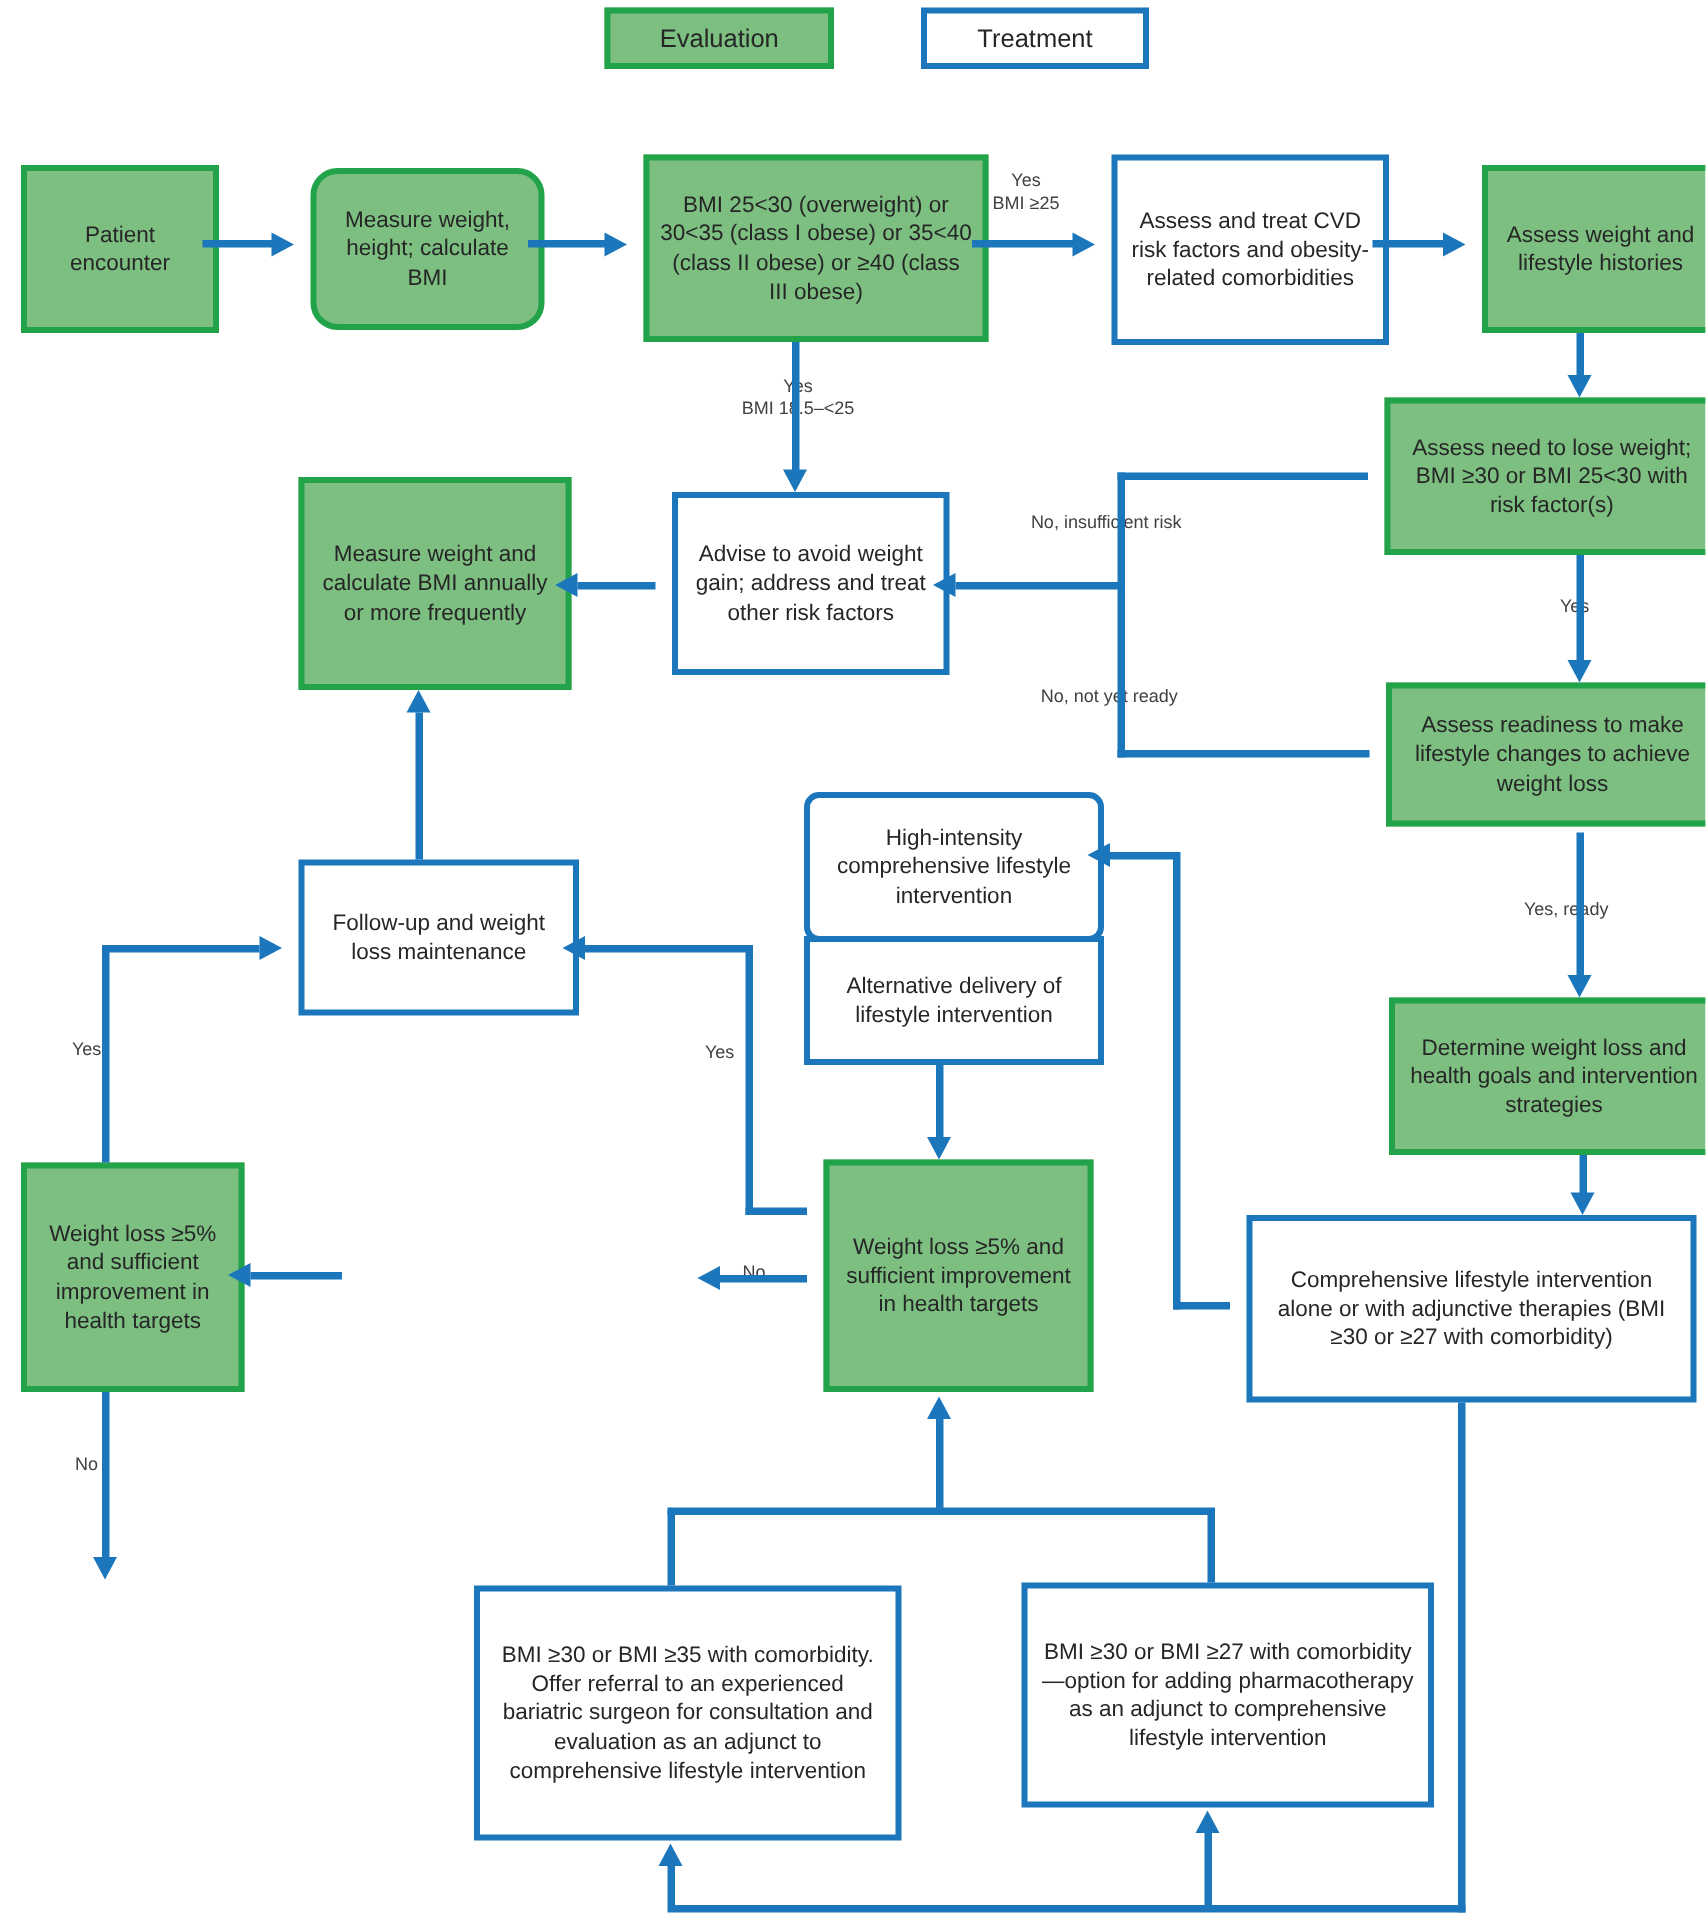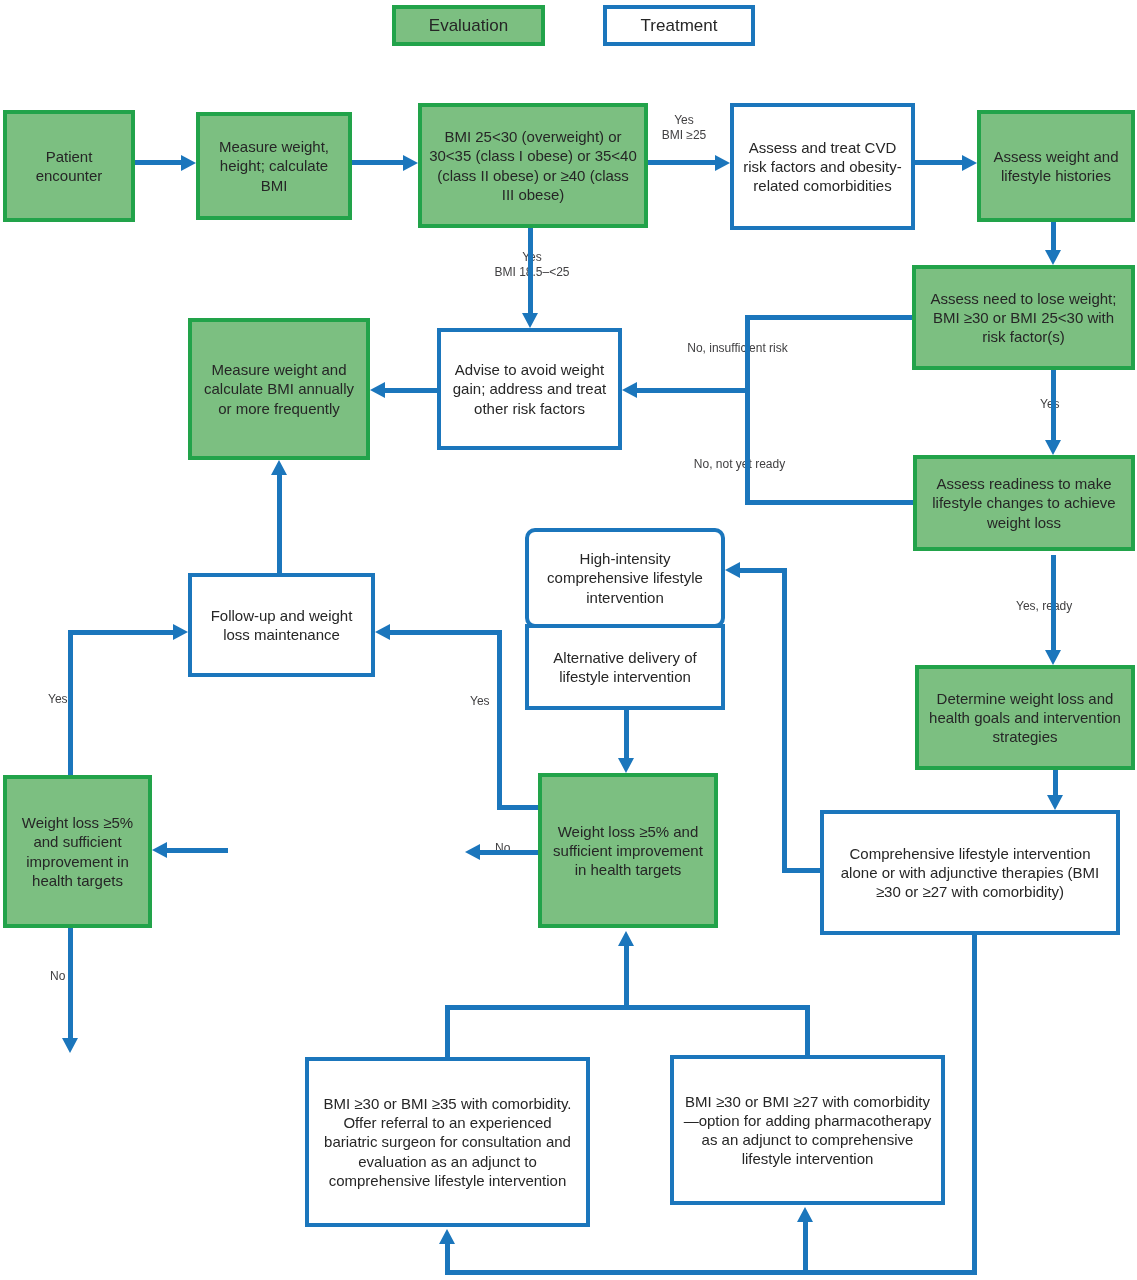--- a/index.html
+++ b/index.html
@@ -1,20 +1,20 @@
 <!DOCTYPE html>
 <html style="--evaluation-fill: #7cbf81; --evaluation-border: #22a34a; --treatment-border: #1b76bc; --arrow: #1b76bc; --box-text: #262626; --label-text: #414042;"><head>
 <meta charset="utf-8">
 <style>
   html,body{margin:0;padding:0;background:#ffffff;}
   #stage{position:relative;width:1137px;height:1280px;background:#ffffff;overflow:hidden;
          font-family:"Liberation Sans", sans-serif;}
   .box{position:absolute;display:flex;align-items:center;justify-content:center;
        text-align:center;box-sizing:border-box;padding:4px 7px;
-       font-size:15px;line-height:1.28;color:var(--box-text,#262626);}
+       font-size:15px;line-height:1.28;color:var(--box-text,#262626);margin-left:11px;}
   .eval{background:var(--evaluation-fill,#7cbf81);border:4px solid var(--evaluation-border,#22a34a);}
   .treat{background:#ffffff;border:4px solid var(--treatment-border,#1b76bc);}
   .legend{font-size:17px;}
   .line{position:absolute;background:var(--arrow,#1b76bc);}
   .lbl{position:absolute;font-size:12px;color:var(--label-text,#414042);
        white-space:pre-line;text-align:center;line-height:1.25;}
   .lbl.onLine{background:#ffffff;padding:0 3px;}
   .ah{position:absolute;width:0;height:0;}
   .ah.r{border-top:8px solid transparent;border-bottom:8px solid transparent;border-left:15px solid var(--arrow,#1b76bc);}
   .ah.l{border-top:8px solid transparent;border-bottom:8px solid transparent;border-right:15px solid var(--arrow,#1b76bc);}
@@ -23,21 +23,21 @@
 </style>
 </head>
 <body>
 
 <div id="stage">
 
   <div class="box eval legend" style="left:392px;top:5px;width:153px;height:41px;">Evaluation</div>
   <div class="box treat legend" style="left:603px;top:5px;width:152px;height:41px;">Treatment</div>
 
   <div class="box eval" style="left:3px;top:110px;width:132px;height:112px;">Patient encounter</div>
-  <div class="box eval" style="left:196px;top:112px;width:156px;height:108px;">Measure weight, height; calculate BMI</div>
+  <div class="box eval" style="left:196px;top:112px;width:156px;height:108px;border-radius:18px;">Measure weight, height; calculate BMI</div>
   <div class="box eval" style="left:418px;top:103px;width:230px;height:125px;">BMI 25&lt;30 (overweight) or 30&lt;35 (class I obese) or 35&lt;40 (class II obese) or ≥40 (class III obese)</div>
   <div class="box treat" style="left:730px;top:103px;width:185px;height:127px;">Assess and treat CVD risk factors and obesity- related comorbidities</div>
   <div class="box eval" style="left:977px;top:110px;width:158px;height:112px;">Assess weight and lifestyle histories</div>
 
   <div class="box eval" style="left:188px;top:318px;width:182px;height:142px;">Measure weight and calculate BMI annually or more frequently</div>
   <div class="box treat" style="left:437px;top:328px;width:185px;height:122px;">Advise to avoid weight gain; address and treat other risk factors</div>
   <div class="box eval" style="left:912px;top:265px;width:223px;height:105px;">Assess need to lose weight; BMI ≥30 or BMI 25&lt;30 with risk factor(s)</div>
   <div class="box eval" style="left:913px;top:455px;width:222px;height:96px;">Assess readiness to make lifestyle changes to achieve weight loss</div>
 
   <div class="box treat" style="left:188px;top:573px;width:187px;height:104px;">Follow-up and weight loss maintenance</div>

